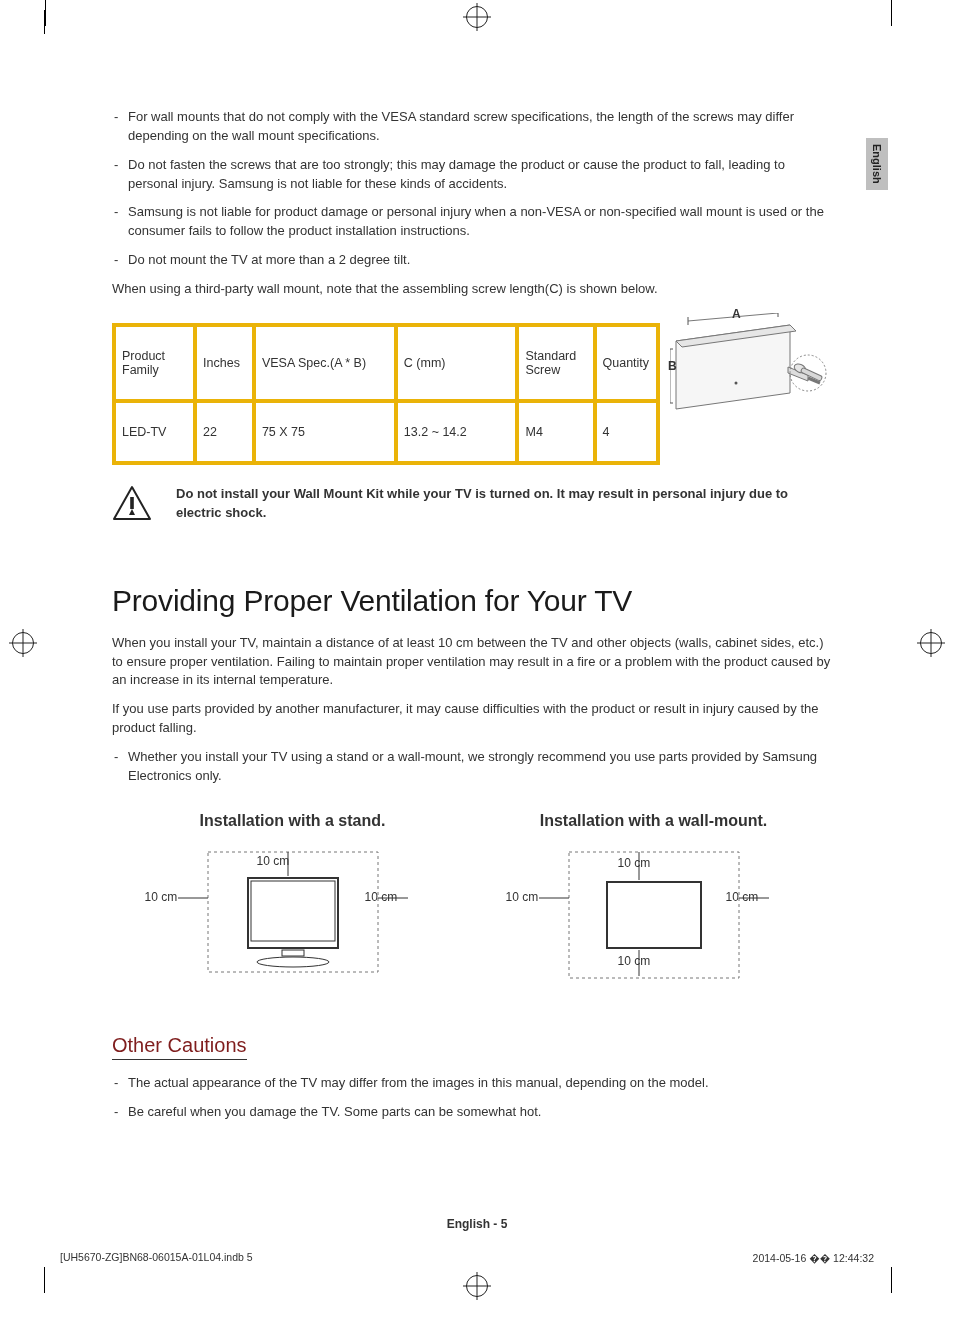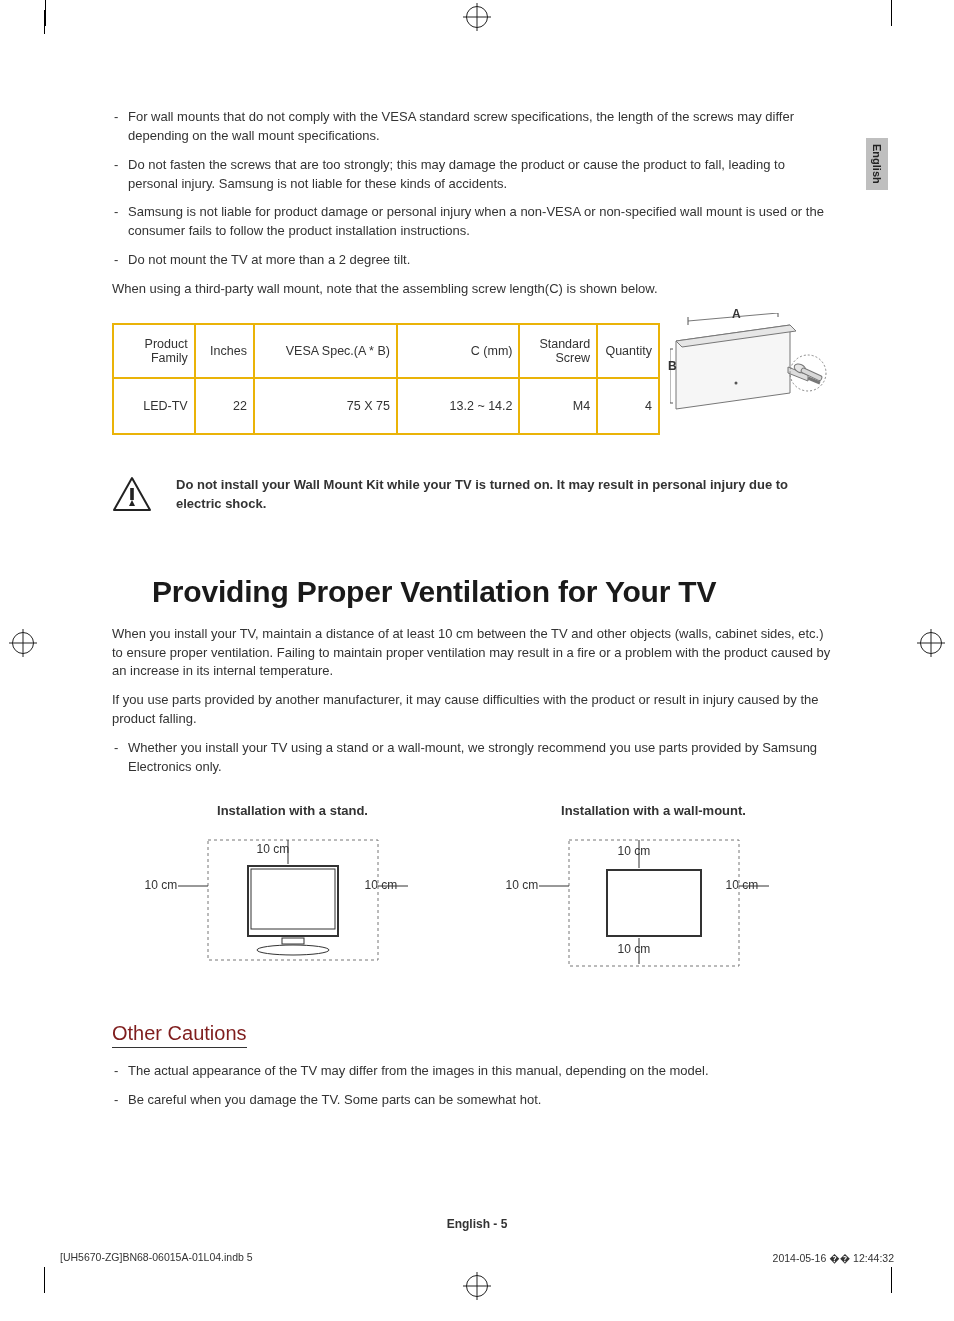--- a/index.html
+++ b/index.html
@@ -52,73 +52,72 @@
   ul.dash li { position: relative; padding-left: 16px; margin-bottom: 10px; line-height: 1.45; }
   ul.dash li::before { content: "-"; position: absolute; left: 2px; top: 0; }
   .para { line-height: 1.45; margin-bottom: 10px; }
 
   table.spec {
     border-collapse: collapse;
     width: 548px;
     margin-top: 14px;
   }
   table.spec th, table.spec td {
-    border: 2px solid #eab308;
-    text-align: right;
+    border: 4px solid #eab308;
+    text-align: left;
     font-weight: normal;
     font-size: 12.5px;
-    padding: 12px 6px;
+    padding: 22px 6px;
   }
   table.spec th { height: 50px; }
   table.spec td { height: 56px; }
 
   .table-row { display:flex; align-items:flex-start; gap: 10px; }
   .vesa-diagram { width: 160px; height: 110px; position: relative; margin-top: 4px;}
 
-  .warning-row { display:flex; gap: 24px; margin-top: 41px; align-items:center;}
+  .warning-row { display:flex; gap: 24px; margin-top: 20px; align-items:center;}
   .warn-icon { flex: 0 0 40px; }
   .warn-text { font-weight: bold; line-height: 1.45; }
 
   h1.section {
     font-size: 30px;
-    font-weight: bold;
+    font-weight: normal;
     color: #1a1a1a;
     margin-top: 60px;
     margin-bottom: 16px;
     letter-spacing: -0.2px;
-    margin-left: 40px;
   }
   h2.sub {
     font-size: 20px;
     color: #7f1d1d;
     font-weight: normal;
     border-bottom: 1px solid #333;
     display:inline-block;
     padding-bottom: 2px;
     margin-top: 42px;
     margin-bottom: 14px;
   }
 
   .install-row { display:flex; justify-content: space-around; margin-top: 26px; }
   .install-col { width: 320px; text-align:center; }
-  .install-title { font-weight: bold; margin-bottom: 12px; font-size: 13px;}
+  .install-title { font-weight: bold; margin-bottom: 12px; font-size: 16px;}
   .diagram-box { position: relative; height: 150px; }
 
   .footer-center {
     position: absolute;
     bottom: 90px;
     left: 0; width: 954px;
     text-align: center;
     font-size: 12px;
     font-weight: bold;
   }
   .footer-line {
     position:absolute;
     bottom: 56px;
-    left: 60px; right: 60px;
+    left: 60px; right: 80px;
     display:flex; justify-content:space-between;
     font-size: 10.5px;
     color:#333;
   }
   .lbl { font-size: 12px; position:absolute; }
 </style>
 </head>
 <body>
 
 <div class="crop-tl"></div>

